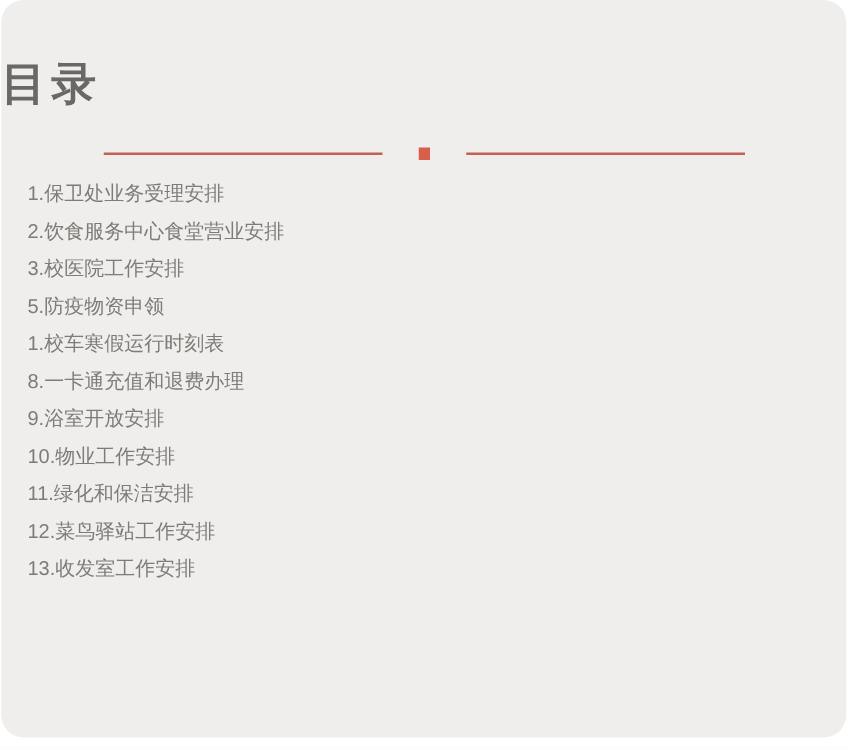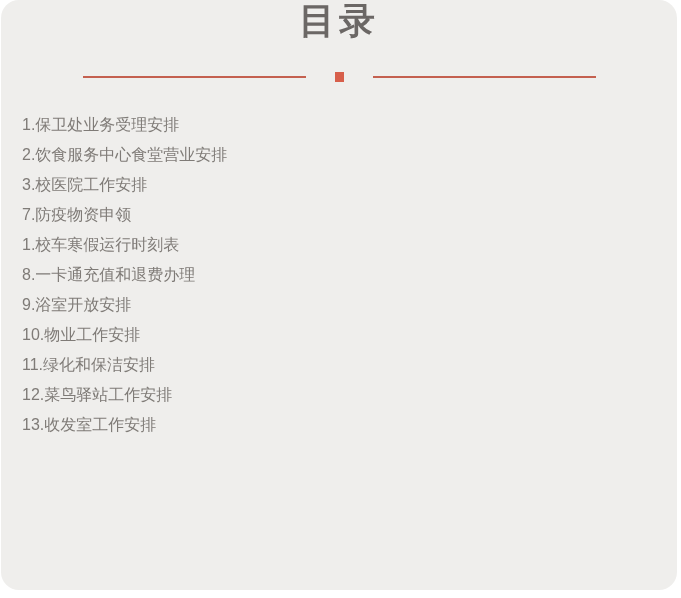--- a/index.html
+++ b/index.html
@@ -16,21 +16,21 @@
     left: 1px;
     top: 0;
     width: 676px;
     height: 590px;
     background: var(--card-bg, #efeeec);
     border-radius: 18px;
     box-sizing: border-box;
   }
   .title {
     margin: 0;
-    text-align: center;
+    padding-top: 46px;
     font-size: 36px;
     line-height: 42px;
     font-weight: bold;
     letter-spacing: 4px;
     color: var(--title-text, #6b6765);
   }
   .divider {
     margin-top: 30px;
     display: flex;
     align-items: center;
@@ -42,21 +42,21 @@
     background: var(--divider-line, #c4604f);
   }
   .divider .square {
     width: 9px;
     height: 10px;
     margin: 0 29px;
     background: var(--divider-square, #d75f4b);
   }
   .toc-list {
     list-style: none;
-    margin: 28px 0 0 0;
+    margin: 13px 0 0 0;
     padding: 0 0 0 21px;
   }
   .toc-item {
     height: 30px;
     line-height: 30px;
     font-size: 16px;
     color: var(--list-text, #7f7b77);
     white-space: nowrap;
   }
 </style>
@@ -69,21 +69,21 @@
   <div class="divider">
     <span class="line"></span>
     <span class="square"></span>
     <span class="line"></span>
   </div>
 
   <ul class="toc-list">
       <li class="toc-item">1.保卫处业务受理安排</li>
       <li class="toc-item">2.饮食服务中心食堂营业安排</li>
       <li class="toc-item">3.校医院工作安排</li>
-      <li class="toc-item">7.防疫物资申领</li>
+      <li class="toc-item">5.防疫物资申领</li>
       <li class="toc-item">1.校车寒假运行时刻表</li>
       <li class="toc-item">8.一卡通充值和退费办理</li>
       <li class="toc-item">9.浴室开放安排</li>
       <li class="toc-item">10.物业工作安排</li>
       <li class="toc-item">11.绿化和保洁安排</li>
       <li class="toc-item">12.菜鸟驿站工作安排</li>
       <li class="toc-item">13.收发室工作安排</li>
     </ul>
 </div>
 

